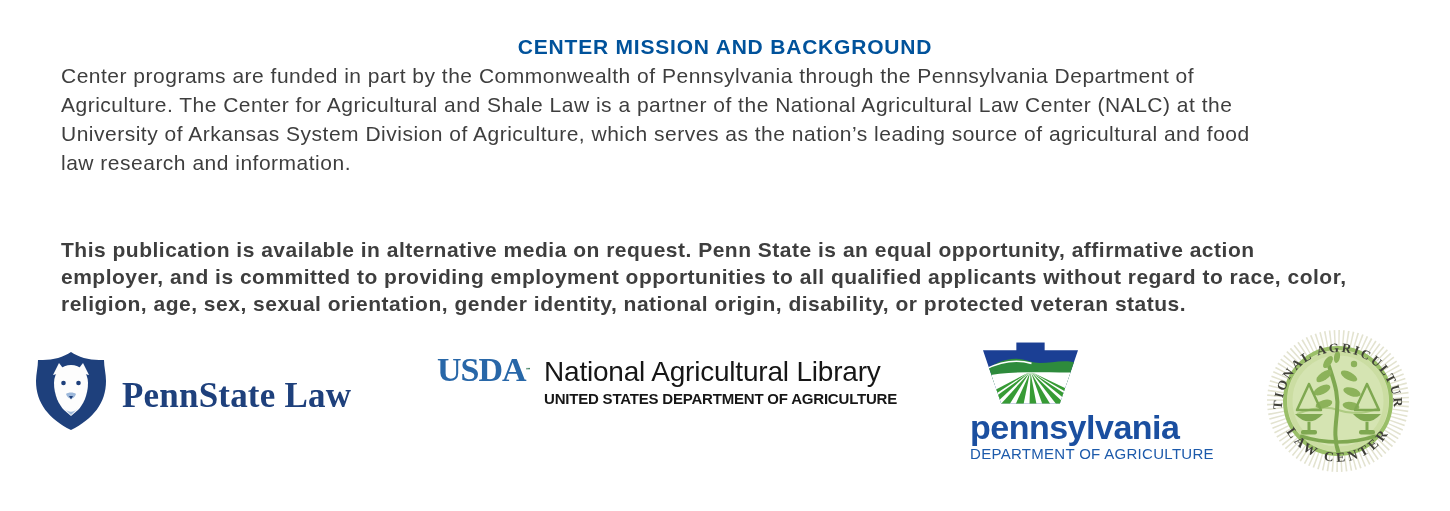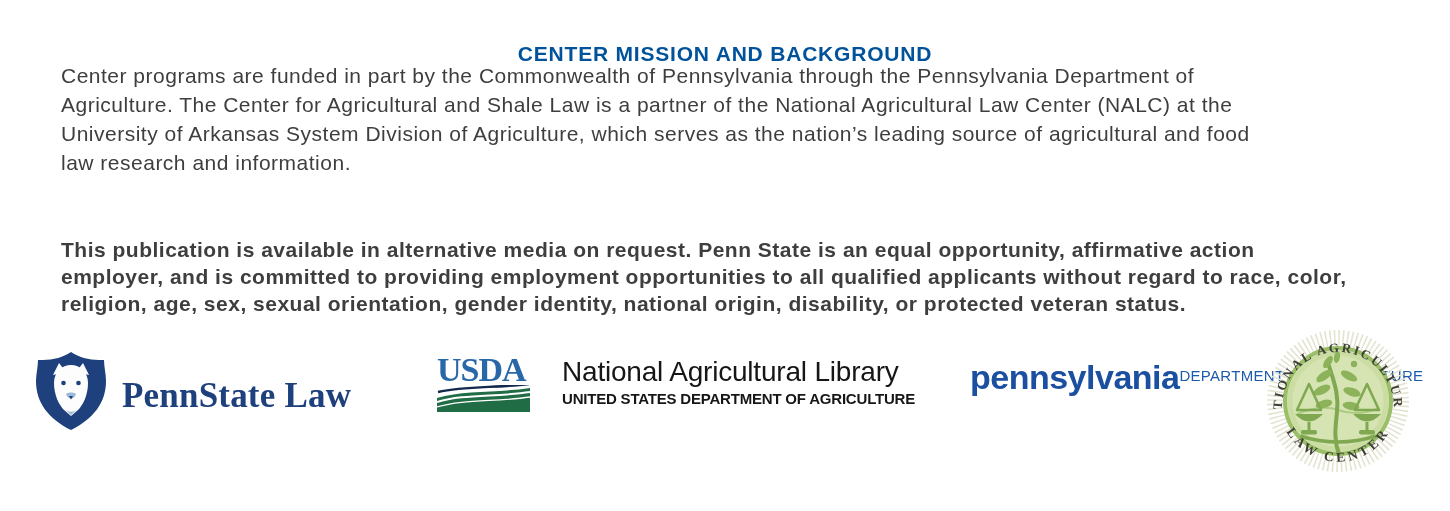--- a/index.html
+++ b/index.html
@@ -7,21 +7,21 @@
   .page {
     position: relative;
     width: 1450px;
     height: 511px;
     background: #ffffff;
     font-family: "Liberation Sans", sans-serif;
     overflow: hidden;
   }
   .heading {
     position: absolute;
-    top: 42px; left: 0; width: 1450px;
+    top: 35px; left: 0; width: 1450px;
     text-align: center;
     font-size: 21px;
     font-weight: bold;
     letter-spacing: 0.8px;
     color: #00529B;
   }
   .para {
     position: absolute;
     left: 33px;
     width: 1395px;
@@ -44,48 +44,48 @@
     font-weight: bold;
     font-size: 35px;
     color: #1E407C;
     margin: 9px 0 0 13px;
     letter-spacing: 0.2px;
     white-space: nowrap;
   }
 
   
   .usda { left: 437px; top: 355px; align-items: flex-start; }
-  .usda .mark { display: flex; flex-direction: column; width: 93px; justify-content: space-between; }
+  .usda .mark { display: flex; flex-direction: row; width: 93px; justify-content: space-between; }
   .usda .acronym {
     font-family: "Liberation Serif", serif;
     font-weight: bold;
     font-size: 34px;
     line-height: 30px;
     letter-spacing: -1px;
     color: #2867A8;
   }
-  .usda .text { margin-left: 32px; padding-top: 2px; }
+  .usda .text { margin-left: 14px; padding-top: 2px; }
   .usda .nal-name {
     font-size: 28px;
     line-height: 30px;
     color: #161616;
     letter-spacing: -0.2px;
     white-space: nowrap;
   }
   .usda .nal-sub {
     font-size: 15px;
     font-weight: bold;
     color: #161616;
     letter-spacing: -0.2px;
     margin-top: 3px;
     white-space: nowrap;
   }
 
   
-  .pa { left: 970px; top: 342px; width: 220px; align-items: center; }
+  .pa { left: 970px; top: 342px; width: 220px; flex-direction: column; }
   .pa .keystone { transform: translateX(13px); }
   .pa .pa-name {
     font-size: 34px;
     font-weight: bold;
     color: #1B4FA0;
     letter-spacing: -0.5px;
     line-height: 30px;
     margin-top: 7px;
   }
   .pa .pa-sub {

